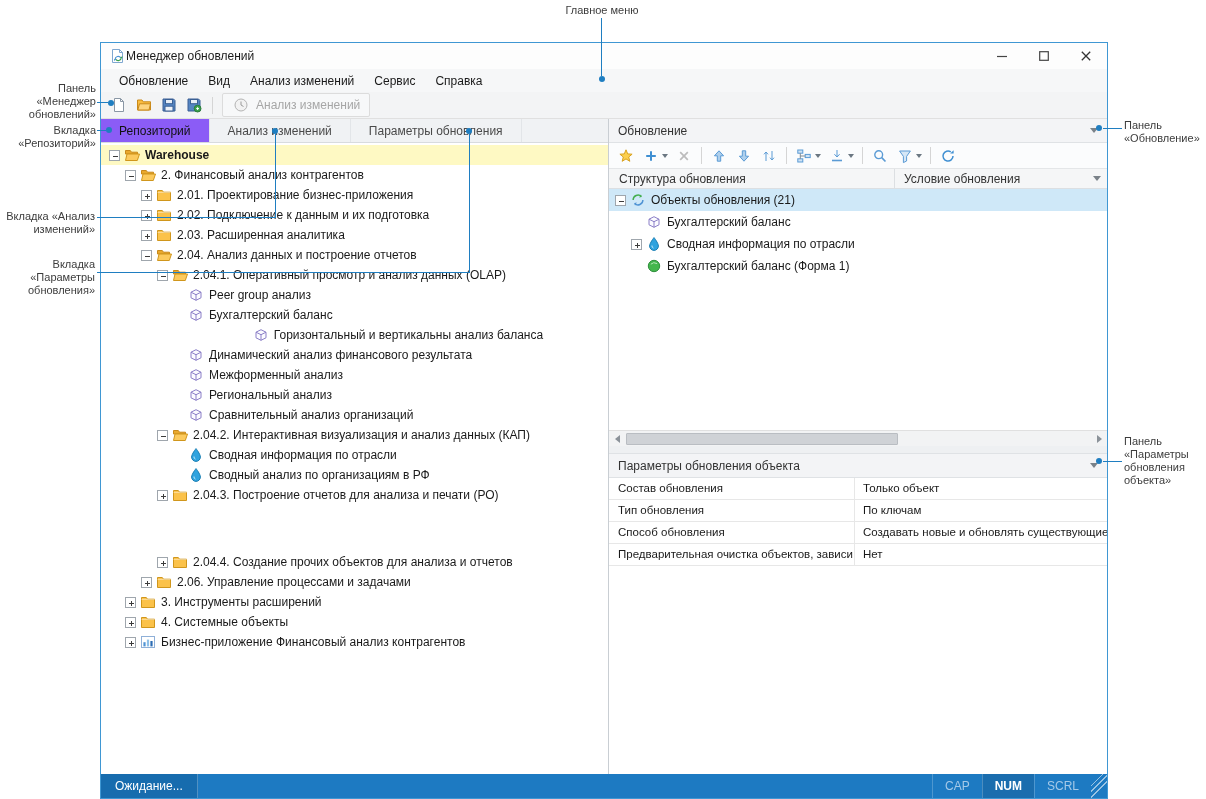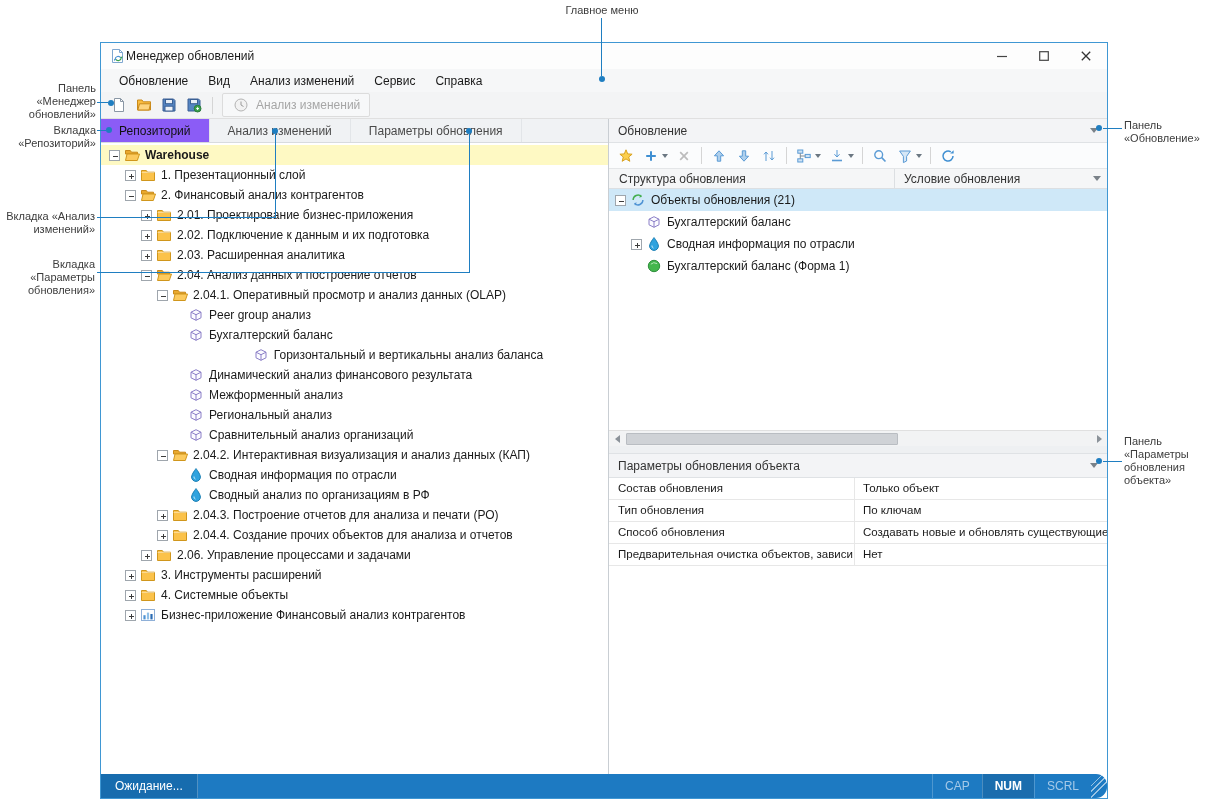--- a/index.html
+++ b/index.html
@@ -73,21 +73,21 @@
 
   .splitter{height:8px;background:#eef0f2;border-bottom:1px solid #dfe2e5;flex:none;}
 
   .pgrid{flex:none;font-size:11.5px;}
   .prow{height:22px;display:flex;border-bottom:1px solid #e7e7e7;}
   .prow .pn{width:246px;padding:4px 9px;border-right:1px solid #e7e7e7;white-space:nowrap;overflow:hidden;flex:none;}
   .prow .pv{flex:1;padding:4px 8px;white-space:nowrap;overflow:hidden;}
   .rfill{flex:1;background:#fff;}
 
   
-  .statusbar{height:24px;background:#1d7ac2;display:flex;align-items:center;color:#fff;flex:none;border-radius:11px;}
+  .statusbar{height:24px;background:#1d7ac2;display:flex;align-items:center;color:#fff;flex:none;}
   .status-chip{background:#176cae;height:100%;display:flex;align-items:center;padding:0 14px;border-right:1px solid rgba(255,255,255,.25);}
   .skeys{margin-left:auto;display:flex;align-items:center;height:100%;}
   .skey{padding:0 12px;color:#a5c9e8;height:100%;display:flex;align-items:center;border-left:1px solid rgba(255,255,255,.22);}
   .skey.active{color:#fff;font-weight:bold;background:rgba(0,0,0,.10);}
   .grip{width:16px;height:100%;background:
     linear-gradient(135deg,transparent 0 8px,rgba(255,255,255,.55) 8px 9px,transparent 9px 12px,rgba(255,255,255,.55) 12px 13px,transparent 13px 16px,rgba(255,255,255,.55) 16px 17px,transparent 17px);}
 </style>
 </head>
 <body>
 
@@ -217,30 +217,20 @@
             <span class="exp minus"></span>
             <span class="ticon">
               <svg viewBox="0 0 16 16">
                 <path d="M1.5 3.5h4.8l1.2 1.7h6V7h-12z" fill="#e9a92d" stroke="#c9891a"></path>
                 <path d="M3 7h12.5l-2.2 6.5H1.5z" fill="#fcca5d" stroke="#d0961c"></path>
               </svg>
             </span>
             <span>Warehouse</span>
           </div>
           <div class="trow" style="padding-left: 24px;">
-            <span class="exp plus"></span>
-            <span class="ticon">
-              <svg viewBox="0 0 16 16">
-                <path d="M1.5 3.5h4.8l1.2 1.7h7v8.3h-13z" fill="#fbc24a" stroke="#d0961c"></path>
-                <path d="M1.5 5.4h13" stroke="#fff" stroke-opacity=".45"></path>
-              </svg>
-            </span>
-            <span>1. Презентационный слой</span>
-          </div>
-          <div class="trow" style="padding-left: 24px;">
             <span class="exp minus"></span>
             <span class="ticon">
               <svg viewBox="0 0 16 16">
                 <path d="M1.5 3.5h4.8l1.2 1.7h6V7h-12z" fill="#e9a92d" stroke="#c9891a"></path>
                 <path d="M3 7h12.5l-2.2 6.5H1.5z" fill="#fcca5d" stroke="#d0961c"></path>
               </svg>
             </span>
             <span>2. Финансовый анализ контрагентов</span>
           </div>
           <div class="trow" style="padding-left: 40px;">
@@ -396,21 +386,21 @@
           <div class="trow" style="padding-left: 56px;">
             <span class="exp plus"></span>
             <span class="ticon">
               <svg viewBox="0 0 16 16">
                 <path d="M1.5 3.5h4.8l1.2 1.7h7v8.3h-13z" fill="#fbc24a" stroke="#d0961c"></path>
                 <path d="M1.5 5.4h13" stroke="#fff" stroke-opacity=".45"></path>
               </svg>
             </span>
             <span>2.04.3. Построение отчетов для анализа и печати (РО)</span>
           </div>
-          <div class="trow" style="padding-left: 56px;">
+          <div class="trow" style="padding-left: 56px; margin-top: 47px;">
             <span class="exp plus"></span>
             <span class="ticon">
               <svg viewBox="0 0 16 16">
                 <path d="M1.5 3.5h4.8l1.2 1.7h7v8.3h-13z" fill="#fbc24a" stroke="#d0961c"></path>
                 <path d="M1.5 5.4h13" stroke="#fff" stroke-opacity=".45"></path>
               </svg>
             </span>
             <span>2.04.4. Создание прочих объектов для анализа и отчетов</span>
           </div>
           <div class="trow" style="padding-left: 40px;">

